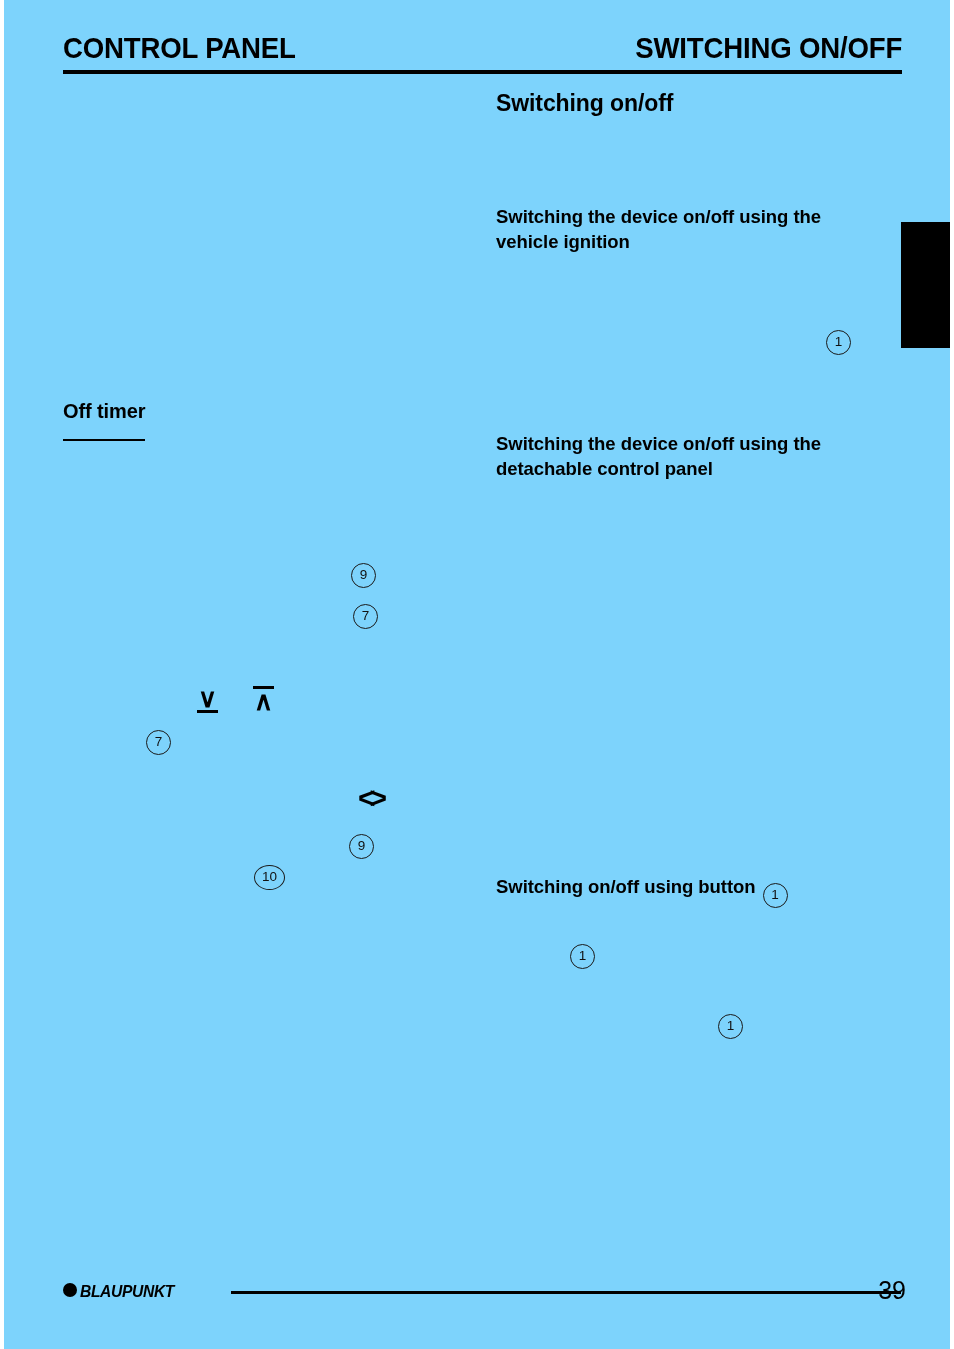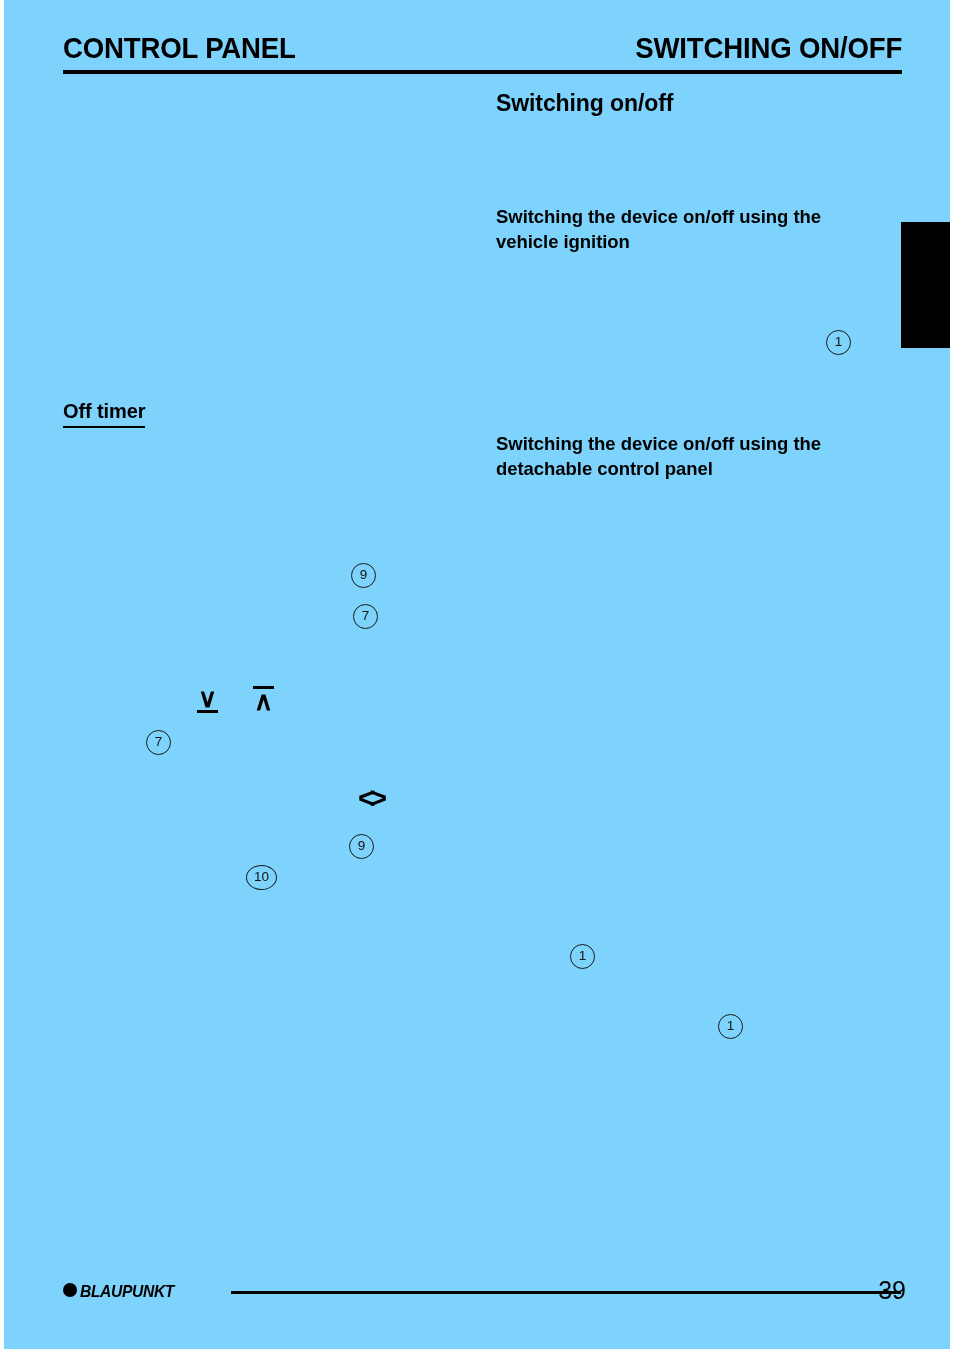--- a/index.html
+++ b/index.html
@@ -82,21 +82,21 @@
     font-weight: 700;
     line-height: 1.35;
     letter-spacing: -0.05px;
   }
   .underlined-title {
     position: absolute;
     font-size: 20px;
     font-weight: 700;
     line-height: 1.2;
     letter-spacing: -0.1px;
-    padding-bottom: 3px;
+    padding-bottom: 16px;
     border-bottom: 2px solid #000000;
     display: inline-block;
   }
 
   
   .callout {
     position: absolute;
     box-sizing: border-box;
     width: 25px;
     height: 25px;
@@ -104,20 +104,21 @@
     border-radius: 50%;
     font-size: 13.5px;
     font-weight: 400;
     line-height: 22px;
     text-align: center;
     color: #111111;
   }
   .callout.wide {
     width: 31px;
     border-radius: 50%/50%;
+    margin-left: 8px;
   }
   .callout.inline {
     position: relative;
     display: inline-block;
     vertical-align: -6px;
     margin-left: 7px;
   }
 
   
   .glyph {
@@ -244,20 +245,23 @@
   </div>
 
   <div class="col-right">
 
     <div class="section-title" style="left:0px; top:4px; width:400px;">Switching on/off</div>
 
     <div class="sub-title" style="left:0px; top:346px; width:392px;">Switching the device on/off using the detachable control panel</div>
 
     <div class="sub-title" style="left:0px; top:119px; width:392px;">Switching the device on/off using the vehicle ignition</div>
 
+    <div class="sub-title" style="left:0px; top:789px; width:400px;">
+      <span>Switching on/off using button</span><span class="callout inline">1</span>
+    </div>
 
     <div class="callout" style="left:330px; top:244px;">1</div>
 
     <div class="callout" style="left:74px; top:858px;">1</div>
 
     <div class="callout" style="left:222px; top:928px;">1</div>
 
   </div>
 
   <div class="footer">

